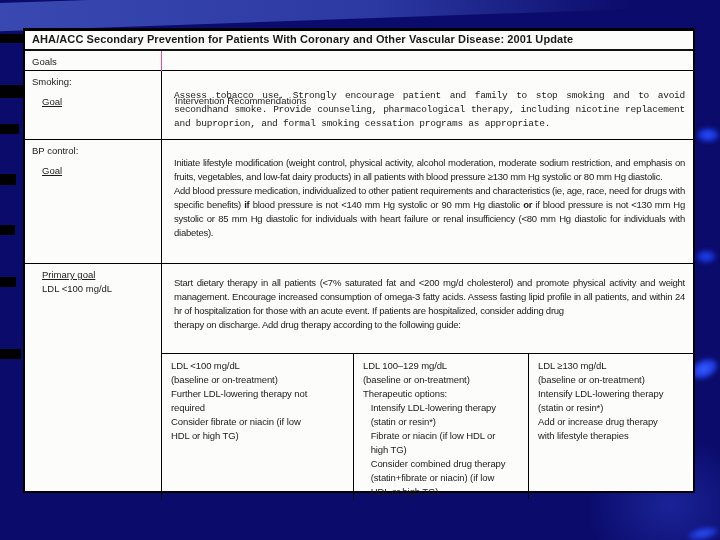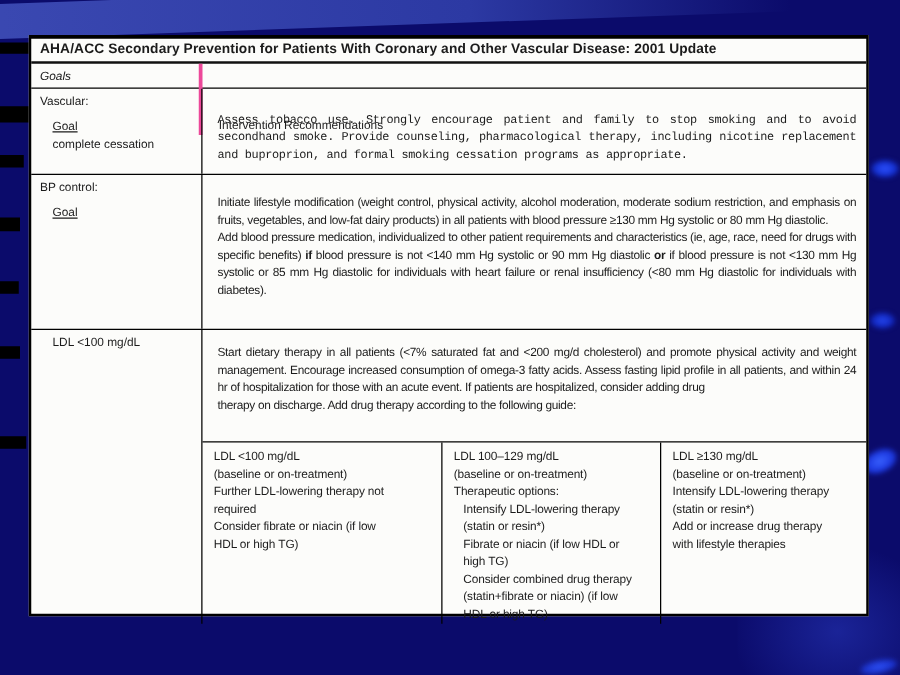--- a/index.html
+++ b/index.html
@@ -22,21 +22,21 @@
     background:#fcfcfa;color:#1b1b1b;border:2px solid #000;border-top:3px solid #000;
     display:flex;flex-direction:column;font-size:9.5px;line-height:14px;}
   .title-row{height:17px;flex:0 0 auto;border-bottom:2px solid #111;
     font-weight:bold;font-size:11px;line-height:15px;padding:1px 4px 0 7px;letter-spacing:0.1px;}
   .row{display:grid;grid-template-columns:137px 1fr;flex:0 0 auto;}
   .header-row{height:19px;border-bottom:1px solid #000;}
   .row-smoking{height:68px;border-bottom:1px solid #000;}
   .row-bp{height:123px;border-bottom:1px solid #000;}
   .row-lipid{flex:1 1 auto;}
   .goals-cell{border-right:1px solid #000;padding:4px 4px 0 7px;box-sizing:border-box;}
-  .hdr-goals{padding:4px 4px 0 7px;border-right:3px solid #ec4899;box-sizing:border-box;font-style:italic;}
+  .hdr-goals{padding:4px 4px 0 7px;border-right:1px solid #ec4899;box-sizing:border-box;}
   .hdr-rec{padding:4px 4px 0 13px;box-sizing:border-box;margin-top:39px;}
   .goal-indent{margin-left:10px;}
   .underline{text-decoration:underline;}
   .sec-label{margin-bottom:6px;}
   .pre{white-space:pre-line;}
   .prewrap{white-space:pre-wrap;}
   .rec{padding:16px 8px 0 12px;text-align:justify;letter-spacing:-0.25px;box-sizing:border-box;}
   .rec-smoking{padding-top:18px;font-family:Liberation Mono, monospace;}
   .rec-para{margin:0;}
   .bold-inline{font-weight:bold;}
@@ -70,42 +70,42 @@
 
     <div class="title-row">AHA/ACC Secondary Prevention for Patients With Coronary and Other Vascular Disease: 2001 Update</div>
 
     <div class="row header-row">
       <div class="hdr-goals">Goals</div>
       <div class="hdr-rec">Intervention Recommendations</div>
     </div>
 
     <div class="row row-smoking">
       <div class="goals-cell">
-        <div class="sec-label">Vascular:</div>
+        <div class="sec-label">Smoking:</div>
         <div class="goal-indent underline">Goal</div>
-        <div class="goal-indent">complete cessation</div>
       </div>
       <div class="rec rec-smoking">
         <p class="rec-para">Assess tobacco use. Strongly encourage patient and family to stop smoking and to avoid secondhand smoke. Provide counseling, pharmacological therapy, including nicotine replacement and buproprion, and formal smoking cessation programs as appropriate.</p>
       </div>
     </div>
 
     <div class="row row-bp">
       <div class="goals-cell">
         <div class="sec-label">BP control:</div>
         <div class="goal-indent underline">Goal</div>
       </div>
       <div class="rec">
         <p class="rec-para">Initiate lifestyle modification (weight control, physical activity, alcohol moderation, moderate sodium restriction, and emphasis on fruits, vegetables, and low-fat dairy products) in all patients with blood pressure ≥130 mm Hg systolic or 80 mm Hg diastolic.</p>
         <p class="rec-para"><span>Add blood pressure medication, individualized to other patient requirements and characteristics (ie, age, race, need for drugs with specific benefits) </span><span class="bold-inline">if</span><span> blood pressure is not &lt;140 mm Hg systolic or 90 mm Hg diastolic </span><span class="bold-inline">or</span><span> if blood pressure is not &lt;130 mm Hg systolic or 85 mm Hg diastolic for individuals with heart failure or renal insufficiency (&lt;80 mm Hg diastolic for individuals with diabetes).</span></p>
       </div>
     </div>
 
     <div class="row row-lipid">
       <div class="goals-cell">
+        <div class="goal-indent underline">Primary goal</div>
         <div class="goal-indent">LDL &lt;100 mg/dL</div>
       </div>
       <div class="lipid-rec">
         <div class="lipid-intro pre">Start dietary therapy in all patients (&lt;7% saturated fat and &lt;200 mg/d cholesterol) and promote physical activity and weight management. Encourage increased consumption of omega-3 fatty acids. Assess fasting lipid profile in all patients, and within 24 hr of hospitalization for those with an acute event. If patients are hospitalized, consider adding drug
 therapy on discharge. Add drug therapy according to the following guide:</div>
         <div class="guide">
           <div class="gcell prewrap">LDL &lt;100 mg/dL
 (baseline or on-treatment)
 Further LDL-lowering therapy not
 required

